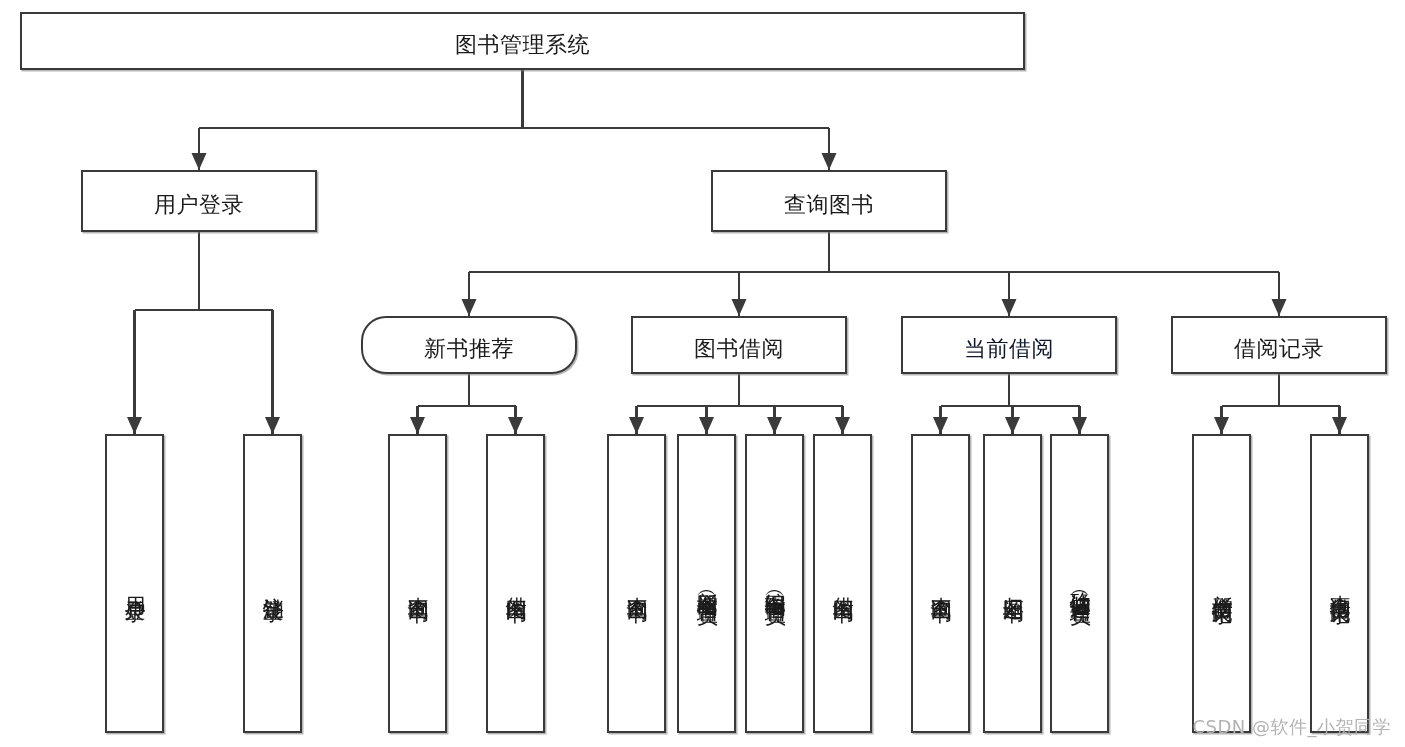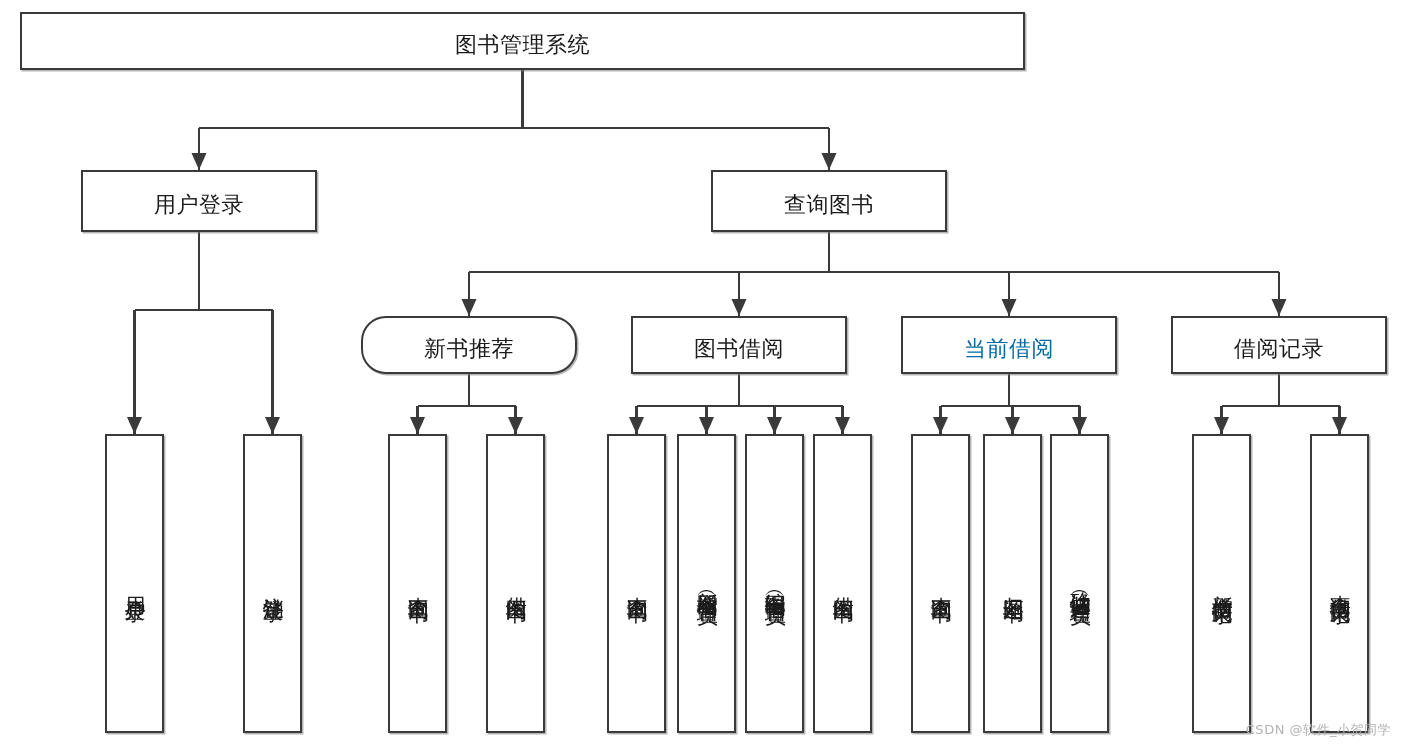--- a/index.html
+++ b/index.html
@@ -46,21 +46,21 @@
     writing-mode: vertical-rl;
     text-orientation: upright;
     font-size: 21px;
     letter-spacing: 2px;
     max-height: 100%;
   }
   #watermark {
     position: absolute;
     right: 14px;
     bottom: 8px;
-    font-size: 13px;
+    font-size: 18px;
     color: #b3b3b3;
     letter-spacing: 0.5px;
     white-space: nowrap;
     user-select: none;
   }
 </style>
 </head>
 <body>
 
 <div id="canvas">
@@ -130,21 +130,21 @@
       <div class="node horiz" style="left: 711px; top: 170px; width: 236px; height: 62px; border-color: rgb(58, 58, 58); background: rgb(255, 255, 255);">
         <span class="label" style="color: rgb(27, 27, 27);">查询图书</span>
       </div>
       <div class="node horiz" style="left: 361px; top: 316px; width: 216px; height: 58px; border-color: rgb(58, 58, 58); background: rgb(255, 255, 255); border-radius: 25px;">
         <span class="label" style="color: rgb(27, 27, 27);">新书推荐</span>
       </div>
       <div class="node horiz" style="left: 631px; top: 316px; width: 216px; height: 58px; border-color: rgb(58, 58, 58); background: rgb(255, 255, 255); text-align: right;">
         <span class="label" style="color: rgb(27, 27, 27);">图书借阅</span>
       </div>
       <div class="node horiz" style="left: 901px; top: 316px; width: 216px; height: 58px; border-color: rgb(58, 58, 58); background: rgb(255, 255, 255);">
-        <span class="label" style="color: #0369a1;">当前借阅</span>
+        <span class="label" style="color: #0f172a;">当前借阅</span>
       </div>
       <div class="node horiz" style="left: 1171px; top: 316px; width: 216px; height: 58px; border-color: rgb(58, 58, 58); background: rgb(255, 255, 255);">
         <span class="label" style="color: rgb(27, 27, 27); text-align: right;">借阅记录</span>
       </div>
       <div class="node vert" style="left: 105px; top: 434px; width: 59px; height: 299px; border-color: rgb(58, 58, 58); background: rgb(255, 255, 255);">
         <span class="label" style="color: rgb(27, 27, 27);">用户登录</span>
       </div>
       <div class="node vert" style="left: 243px; top: 434px; width: 59px; height: 299px; border-color: rgb(58, 58, 58); background: rgb(255, 255, 255);">
         <span class="label" style="color: rgb(27, 27, 27);">注销登录</span>
       </div>

